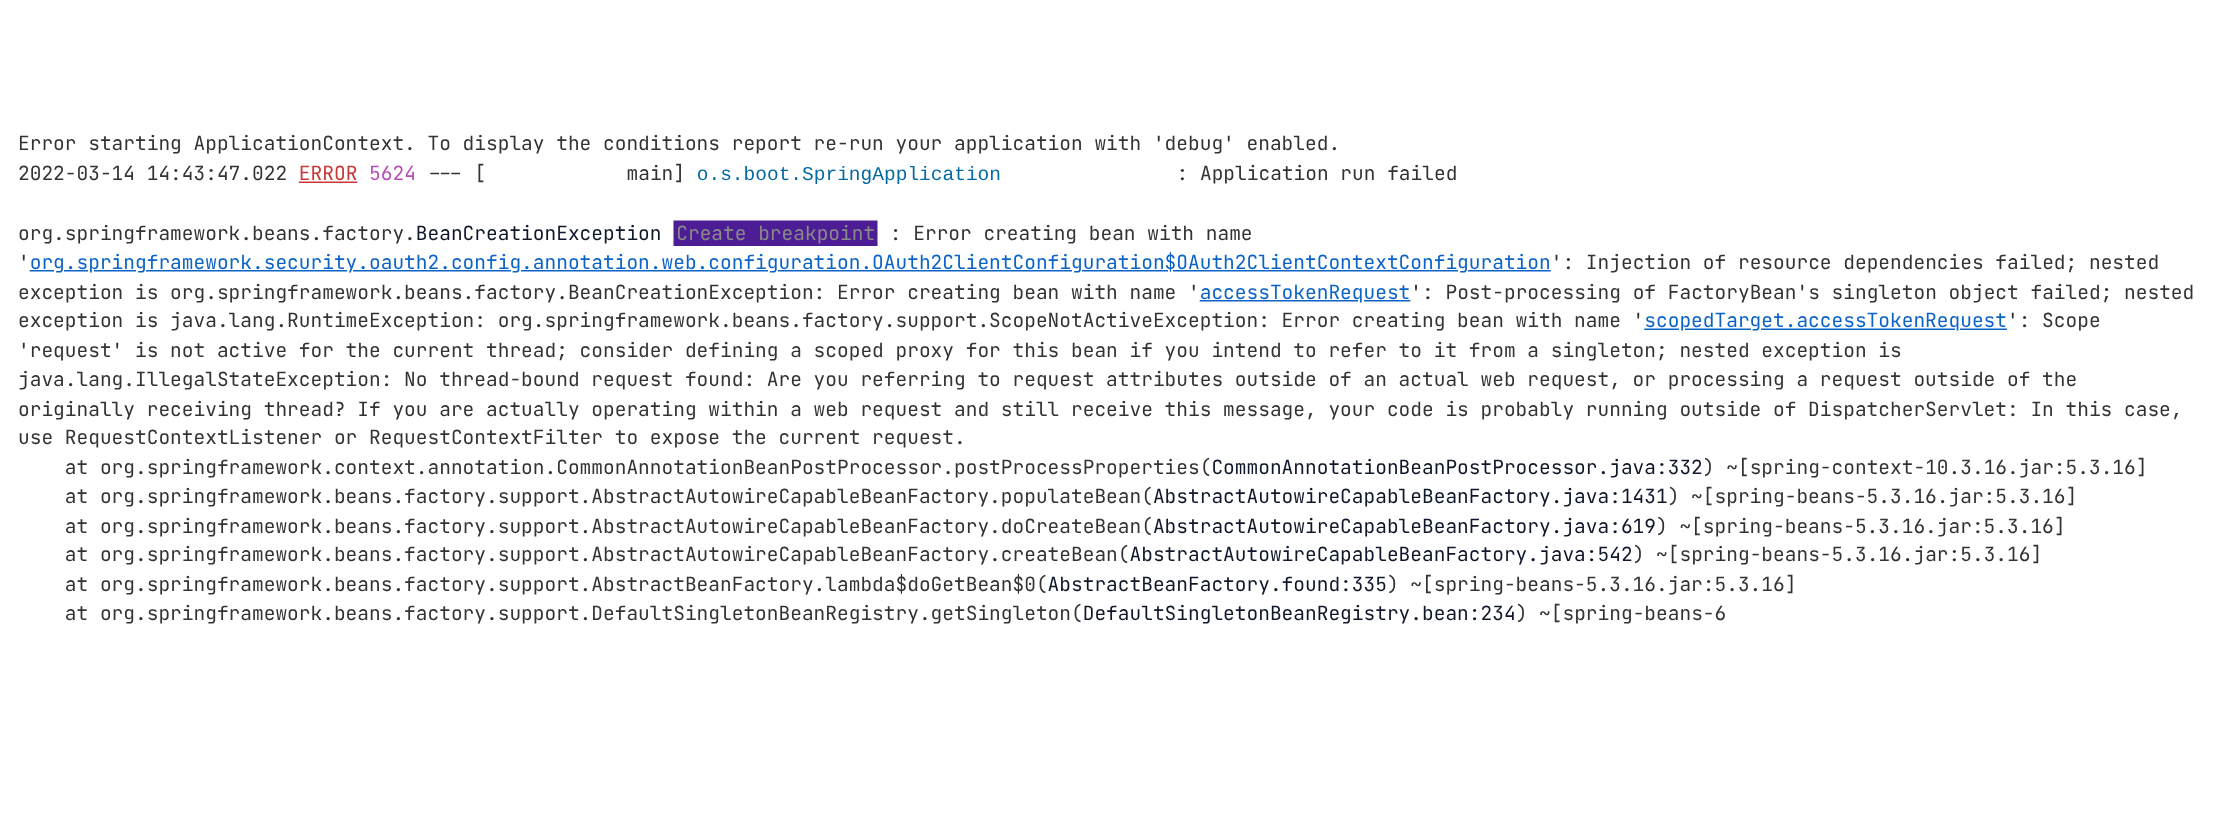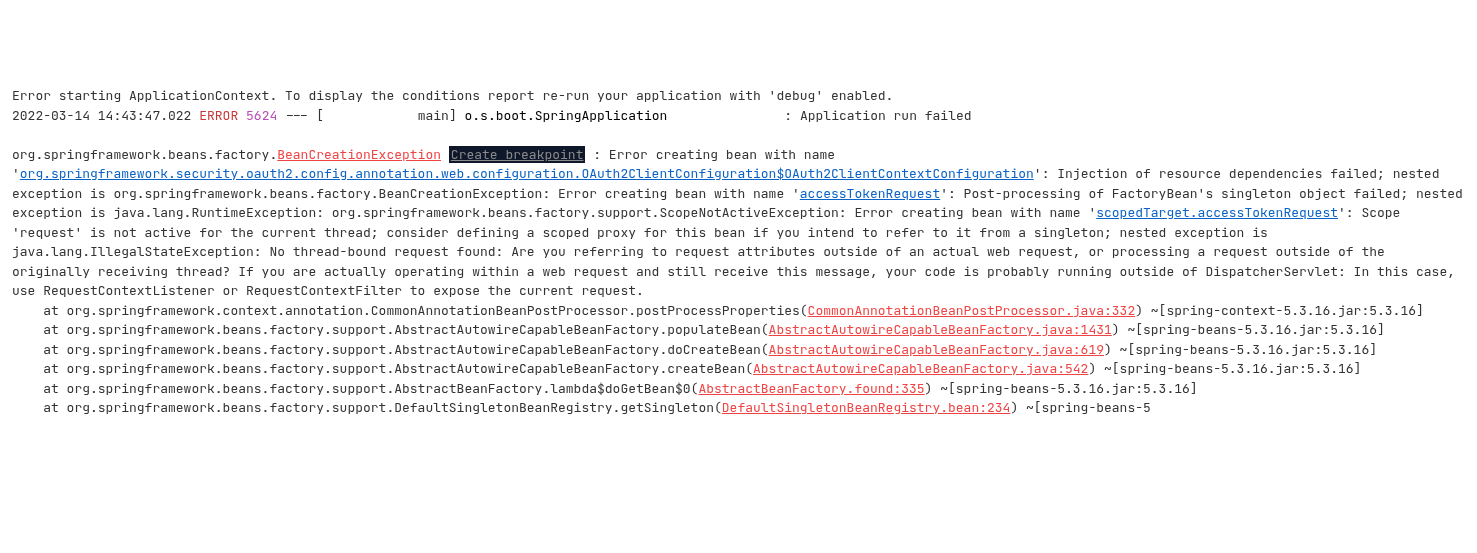--- a/index.html
+++ b/index.html
@@ -16,55 +16,55 @@
       padding: 8px 12px;
       white-space: pre-wrap;
       word-wrap: break-word;
       width: 1477px;
     }
     .log-line {
       display: block;
     }
     .error {
       color: #c93838;
+      text-decoration: underline;
     }
     .pid {
       color: #b84fb8;
     }
     .logger {
-      color: #000000;
+      color: #0369a1;
+      font-family: Liberation Mono, monospace;
     }
     .link-blue {
       color: #0b63c7;
       text-decoration: underline;
       cursor: pointer;
       text-align: right;
     }
     .link-gray {
-      color: #ef4444;
-      text-decoration: underline;
+      color: #0f172a;
       cursor: pointer;
     }
     .action-gray {
       color: #8a8a8a;
-      background: #0f172a;
+      background: #4c1d95;
       cursor: pointer;
       padding: 0 2px;
-      text-decoration: underline;
     }
   </style>
 </head>
 <body>
 
 
 
 <span class="log-line">Error starting ApplicationContext. To display the conditions report re-run your application with 'debug' enabled.</span><span>2022-03-14 14:43:47.022</span> <span class="error">ERROR</span> <span class="pid">5624</span> <span>---</span> <span>[            main]</span> <span class="logger">o.s.boot.SpringApplication</span><span>               </span><span>: </span><span>Application run failed</span>
 
 <span>org.springframework.beans.factory.</span><span class="link-gray">BeanCreationException</span> <span class="action-gray">Create breakpoint</span><span> : Error creating bean with name '</span><span class="link-blue">org.springframework.security.oauth2.config.annotation.web.configuration.OAuth2ClientConfiguration$OAuth2ClientContextConfiguration</span><span>': Injection of resource dependencies failed; nested exception is org.springframework.beans.factory.BeanCreationException: Error creating bean with name '</span><span class="link-blue">accessTokenRequest</span><span>': Post-processing of FactoryBean's singleton object failed; nested exception is java.lang.RuntimeException: org.springframework.beans.factory.support.ScopeNotActiveException: Error creating bean with name '</span><span class="link-blue">scopedTarget.accessTokenRequest</span><span>': Scope 'request' is not active for the current thread; consider defining a scoped proxy for this bean if you intend to refer to it from a singleton; nested exception is java.lang.IllegalStateException: No thread-bound request found: Are you referring to request attributes outside of an actual web request, or processing a request outside of the originally receiving thread? If you are actually operating within a web request and still receive this message, your code is probably running outside of DispatcherServlet: In this case, use RequestContextListener or RequestContextFilter to expose the current request.</span>
-<span><span>    at org.springframework.context.annotation.CommonAnnotationBeanPostProcessor.postProcessProperties(</span><span class="link-gray">CommonAnnotationBeanPostProcessor.java:332</span><span>) ~[spring-context-5.3.16.jar:5.3.16]</span></span>
+<span><span>    at org.springframework.context.annotation.CommonAnnotationBeanPostProcessor.postProcessProperties(</span><span class="link-gray">CommonAnnotationBeanPostProcessor.java:332</span><span>) ~[spring-context-10.3.16.jar:5.3.16]</span></span>
 <span><span>    at org.springframework.beans.factory.support.AbstractAutowireCapableBeanFactory.populateBean(</span><span class="link-gray">AbstractAutowireCapableBeanFactory.java:1431</span><span>) ~[spring-beans-5.3.16.jar:5.3.16]</span></span>
 <span><span>    at org.springframework.beans.factory.support.AbstractAutowireCapableBeanFactory.doCreateBean(</span><span class="link-gray">AbstractAutowireCapableBeanFactory.java:619</span><span>) ~[spring-beans-5.3.16.jar:5.3.16]</span></span>
 <span><span>    at org.springframework.beans.factory.support.AbstractAutowireCapableBeanFactory.createBean(</span><span class="link-gray">AbstractAutowireCapableBeanFactory.java:542</span><span>) ~[spring-beans-5.3.16.jar:5.3.16]</span></span>
 <span><span>    at org.springframework.beans.factory.support.AbstractBeanFactory.lambda$doGetBean$0(</span><span class="link-gray">AbstractBeanFactory.found:335</span><span>) ~[spring-beans-5.3.16.jar:5.3.16]</span></span>
-<span><span>    at org.springframework.beans.factory.support.DefaultSingletonBeanRegistry.getSingleton(</span><span class="link-gray">DefaultSingletonBeanRegistry.bean:234</span><span>) ~[spring-beans-5</span></span>
+<span><span>    at org.springframework.beans.factory.support.DefaultSingletonBeanRegistry.getSingleton(</span><span class="link-gray">DefaultSingletonBeanRegistry.bean:234</span><span>) ~[spring-beans-6</span></span>
 
 
 
 
 </body></html>

